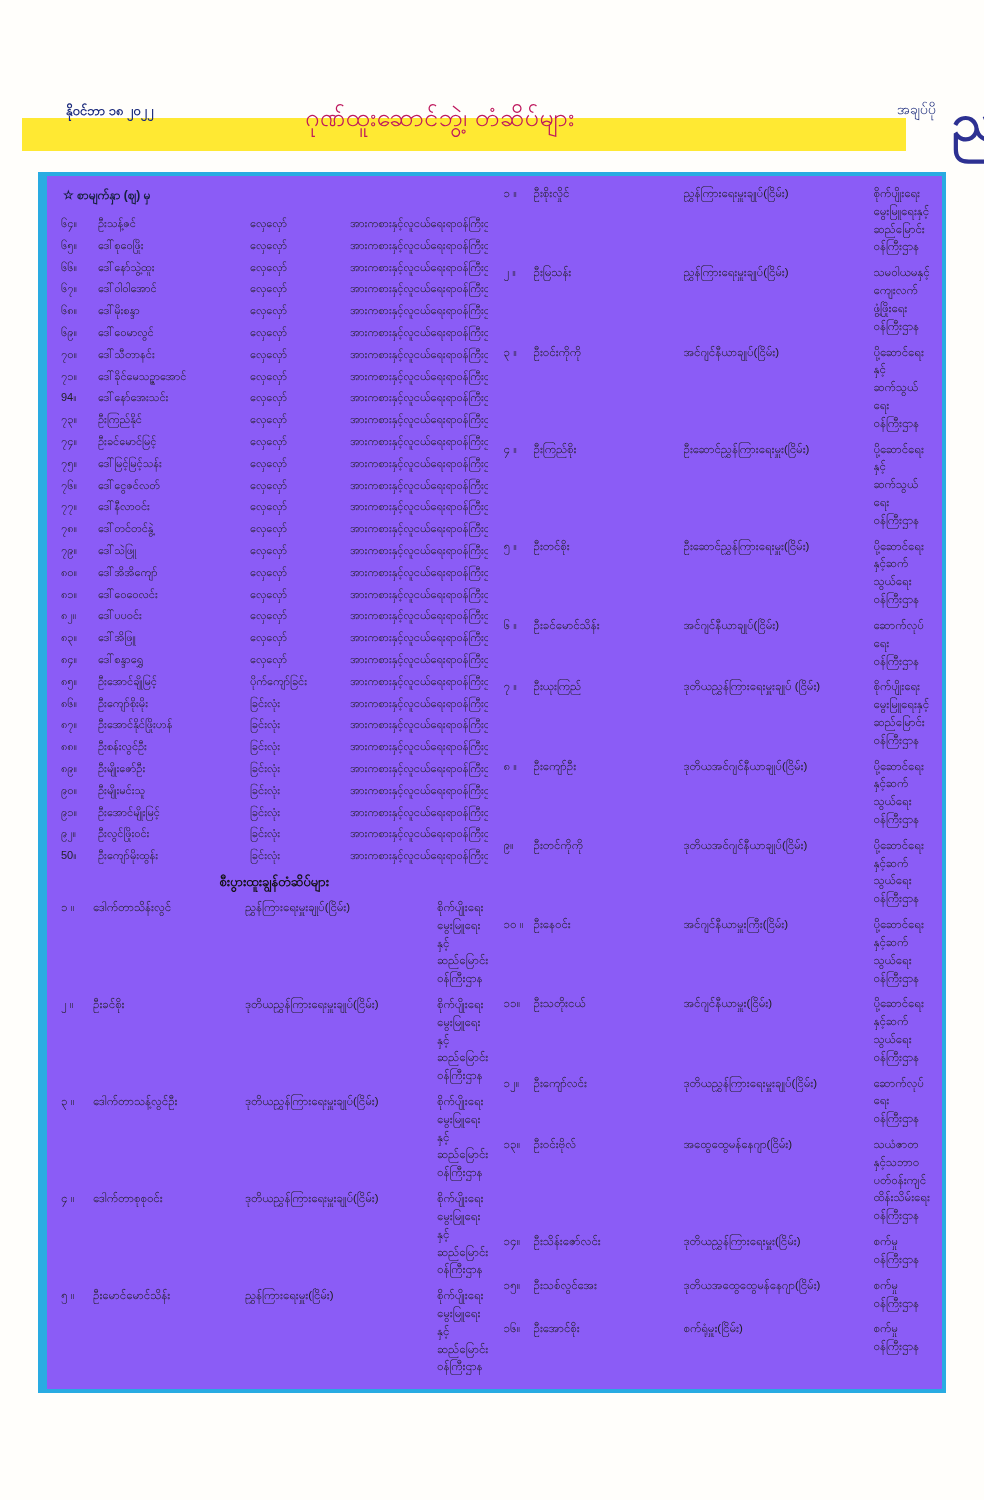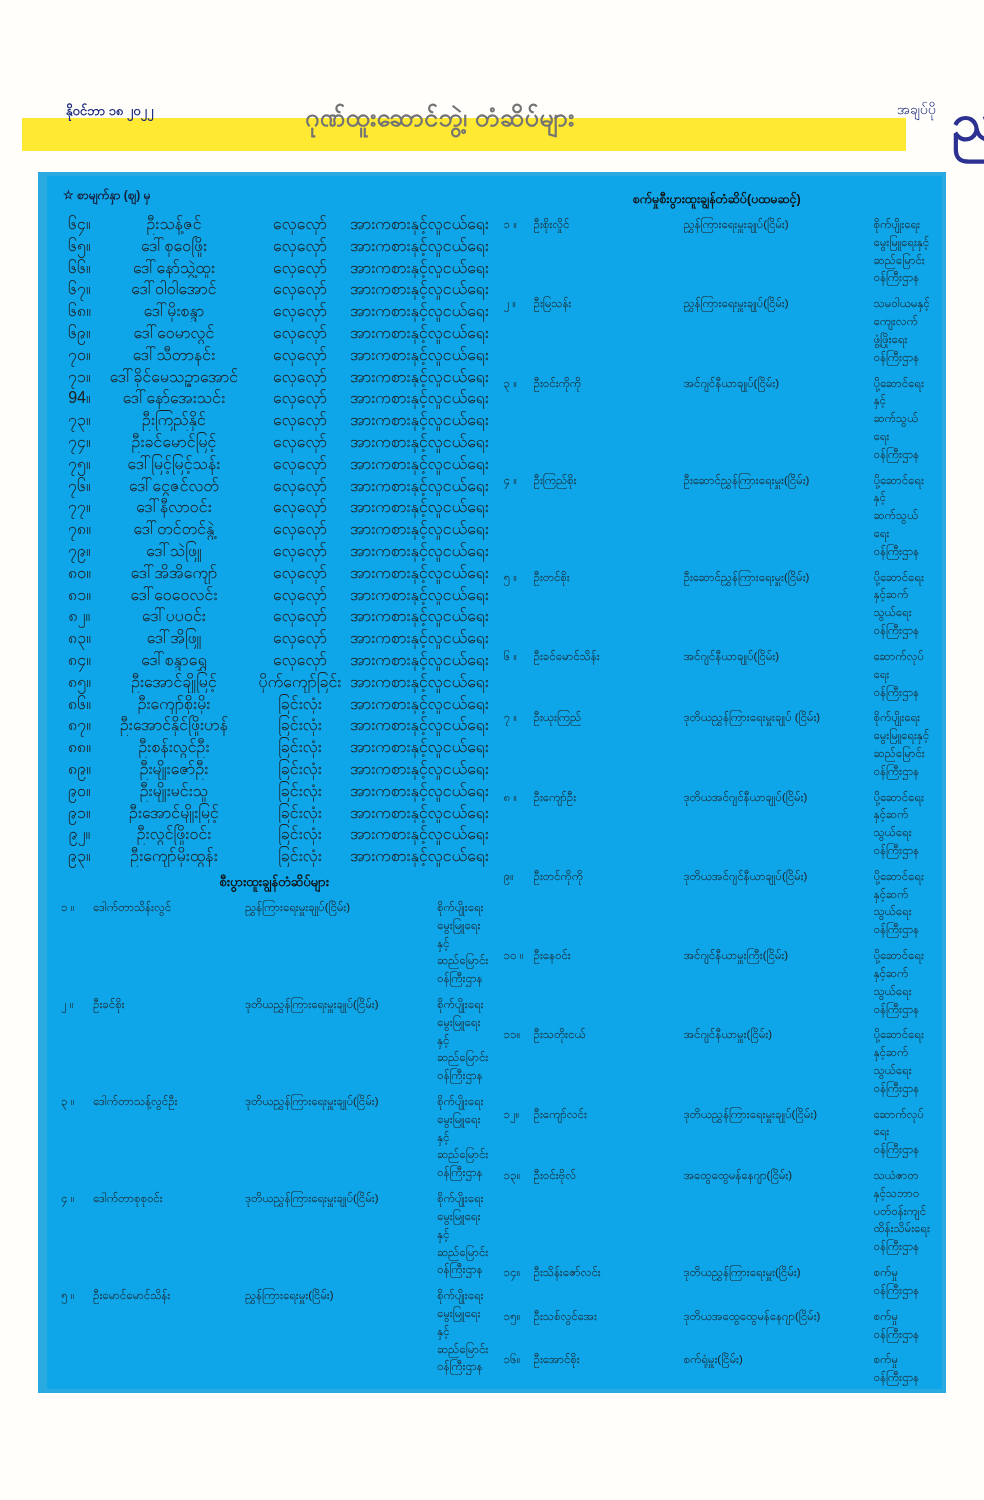--- a/index.html
+++ b/index.html
@@ -2,38 +2,38 @@
 <html><head>
 <meta charset="utf-8">
 <style>
   html,body{margin:0;padding:0;background:#ffffff;}
   .page{position:relative;width:984px;height:1500px;background:#fffefb;overflow:hidden;
         font-family:"Liberation Sans", sans-serif;color:#1f1f1f;padding-left:36px;}
   
   .band{position:absolute;left:22px;top:118px;width:884px;height:33px;background:#ffe933;}
   .date{position:absolute;left:66px;top:102px;font-size:13px;font-weight:bold;color:#1b2a7b;}
   .mast-title{position:absolute;left:0;top:101px;width:880px;text-align:center;
-              font-size:25px;font-weight:bold;color:#737373;letter-spacing:.5px;}
+              font-size:25px;font-weight:normal;color:#be185d;letter-spacing:.5px;}
   .supplement{position:absolute;right:84px;top:100px;font-size:14px;font-weight:normal;color:#1b2a7b;}
   .page-letter{position:absolute;right:18px;top:94px;font-size:52px;line-height:1.1;
                font-weight:bold;color:#2d3192;}
   
   .box{position:absolute;left:38px;top:172px;width:908px;height:1221px;box-sizing:border-box;
-       border:4px solid #29abe2;border-left:9px solid #29abe2;background:#0ea5e9;
+       border:4px solid #29abe2;border-left:9px solid #29abe2;background:#8b5cf6;
        padding:9px 12px 6px 14px;overflow:hidden;}
   .cols{display:flex;gap:16px;align-items:flex-start;}
   .col{flex:1 1 0;min-width:0;}
   .cont-note{font-weight:bold;font-size:12px;color:#16203c;margin:2px 0 8px 2px;}
   h3.sec,h4.sec{margin:6px 0 7px;text-align:center;font-size:12.5px;color:#111;}
   h3.sec{font-size:13px;}
   
   .row{display:grid;align-items:start;}
   .row span{min-width:0;}
   .num{white-space:nowrap;}
-  .sports .row{grid-template-columns:37px 152px 100px 1fr;font-size:16px;line-height:21.8px;text-align:center;}
+  .sports .row{grid-template-columns:37px 152px 100px 1fr;font-size:11px;line-height:21.8px;}
   .sports .name,.sports .role,.sports .dept{white-space:nowrap;overflow:hidden;}
   .awards .row{grid-template-columns:32px 152px 192px 1fr;font-size:11.5px;line-height:1.55;
                margin-bottom:8px;}
   .right-col .awards .row{grid-template-columns:30px 150px 190px 1fr;}
   .dept,.role{white-space:pre-line;}
 </style>
 </head>
 <body>
 
 <div class="page">
@@ -249,21 +249,21 @@
             </div>
 
             <div class="row">
               <span class="num">၉၂။</span>
               <span class="name">ဦးလွင်ဖြိုးဝင်း</span>
               <span class="role">ခြင်းလုံး</span>
               <span class="dept">အားကစားနှင့်လူငယ်ရေးရာဝန်ကြီးဌာန</span>
             </div>
 
             <div class="row">
-              <span class="num">၉၃။</span>
+              <span class="num">50။</span>
               <span class="name">ဦးကျော်မိုးထွန်း</span>
               <span class="role">ခြင်းလုံး</span>
               <span class="dept">အားကစားနှင့်လူငယ်ရေးရာဝန်ကြီးဌာန</span>
             </div>
           </div>
 
         <h3 class="sec">စီးပွားထူးချွန်တံဆိပ်များ</h3>
 
         <div class="rows awards">
 
@@ -304,21 +304,20 @@
               <span class="name">ဦးမောင်မောင်သိန်း</span>
               <span class="role">ညွှန်ကြားရေးမှူး(ငြိမ်း)</span>
               <span class="dept">စိုက်ပျိုးရေးမွေးမြူရေးနှင့်
 ဆည်မြောင်းဝန်ကြီးဌာန</span>
             </div>
 
           </div>
       </div>
 
       <div class="col right-col">
-        <h4 class="sec">စက်မှုစီးပွားထူးချွန်တံဆိပ်(ပထမဆင့်)</h4>
 
         <div class="rows awards">
 
             <div class="row">
               <span class="num">၁ ။</span>
               <span class="name">ဦးစိုးလှိုင်</span>
               <span class="role">ညွှန်ကြားရေးမှူးချုပ်(ငြိမ်း)</span>
               <span class="dept">စိုက်ပျိုးရေးမွေးမြူရေးနှင့်
 ဆည်မြောင်းဝန်ကြီးဌာန</span>
             </div>

